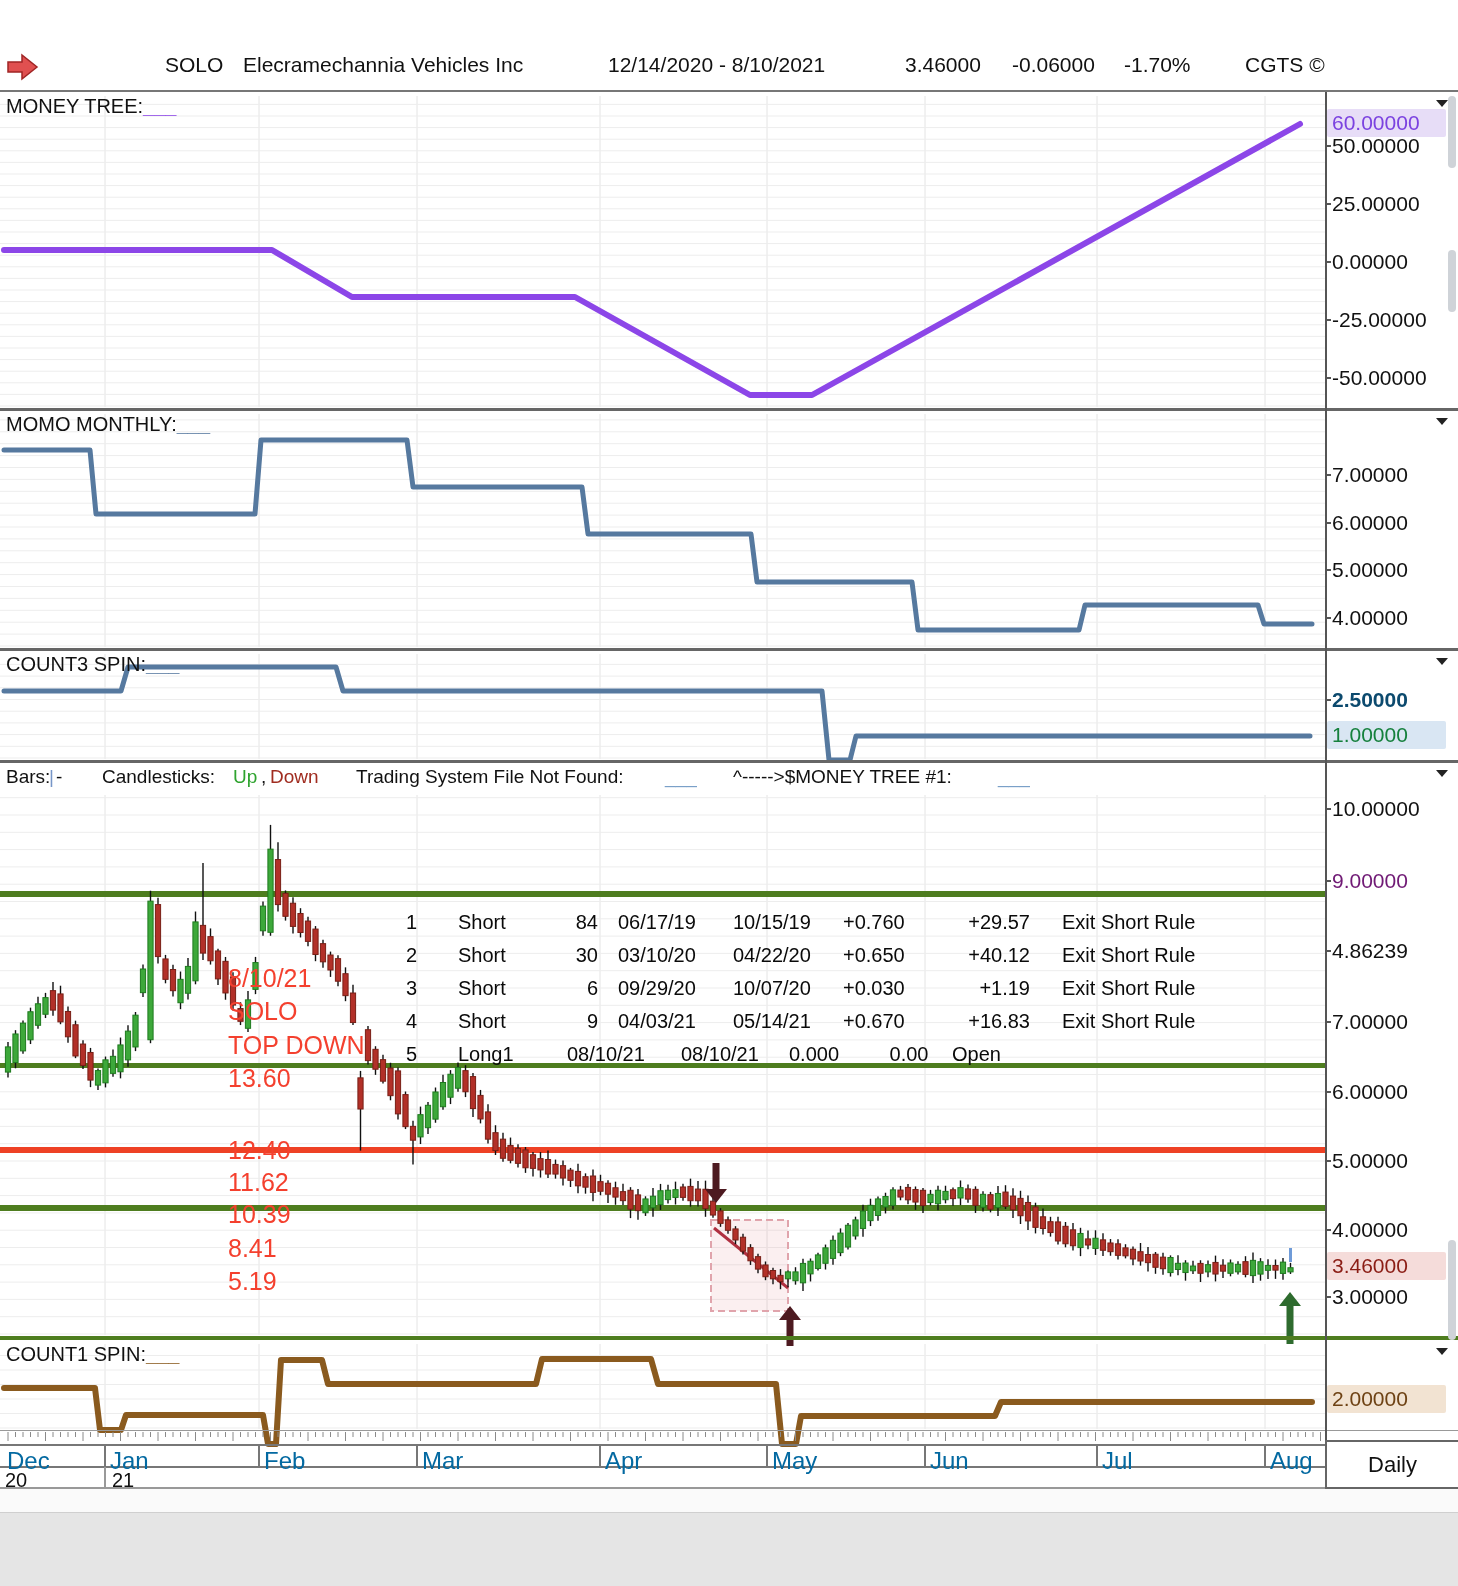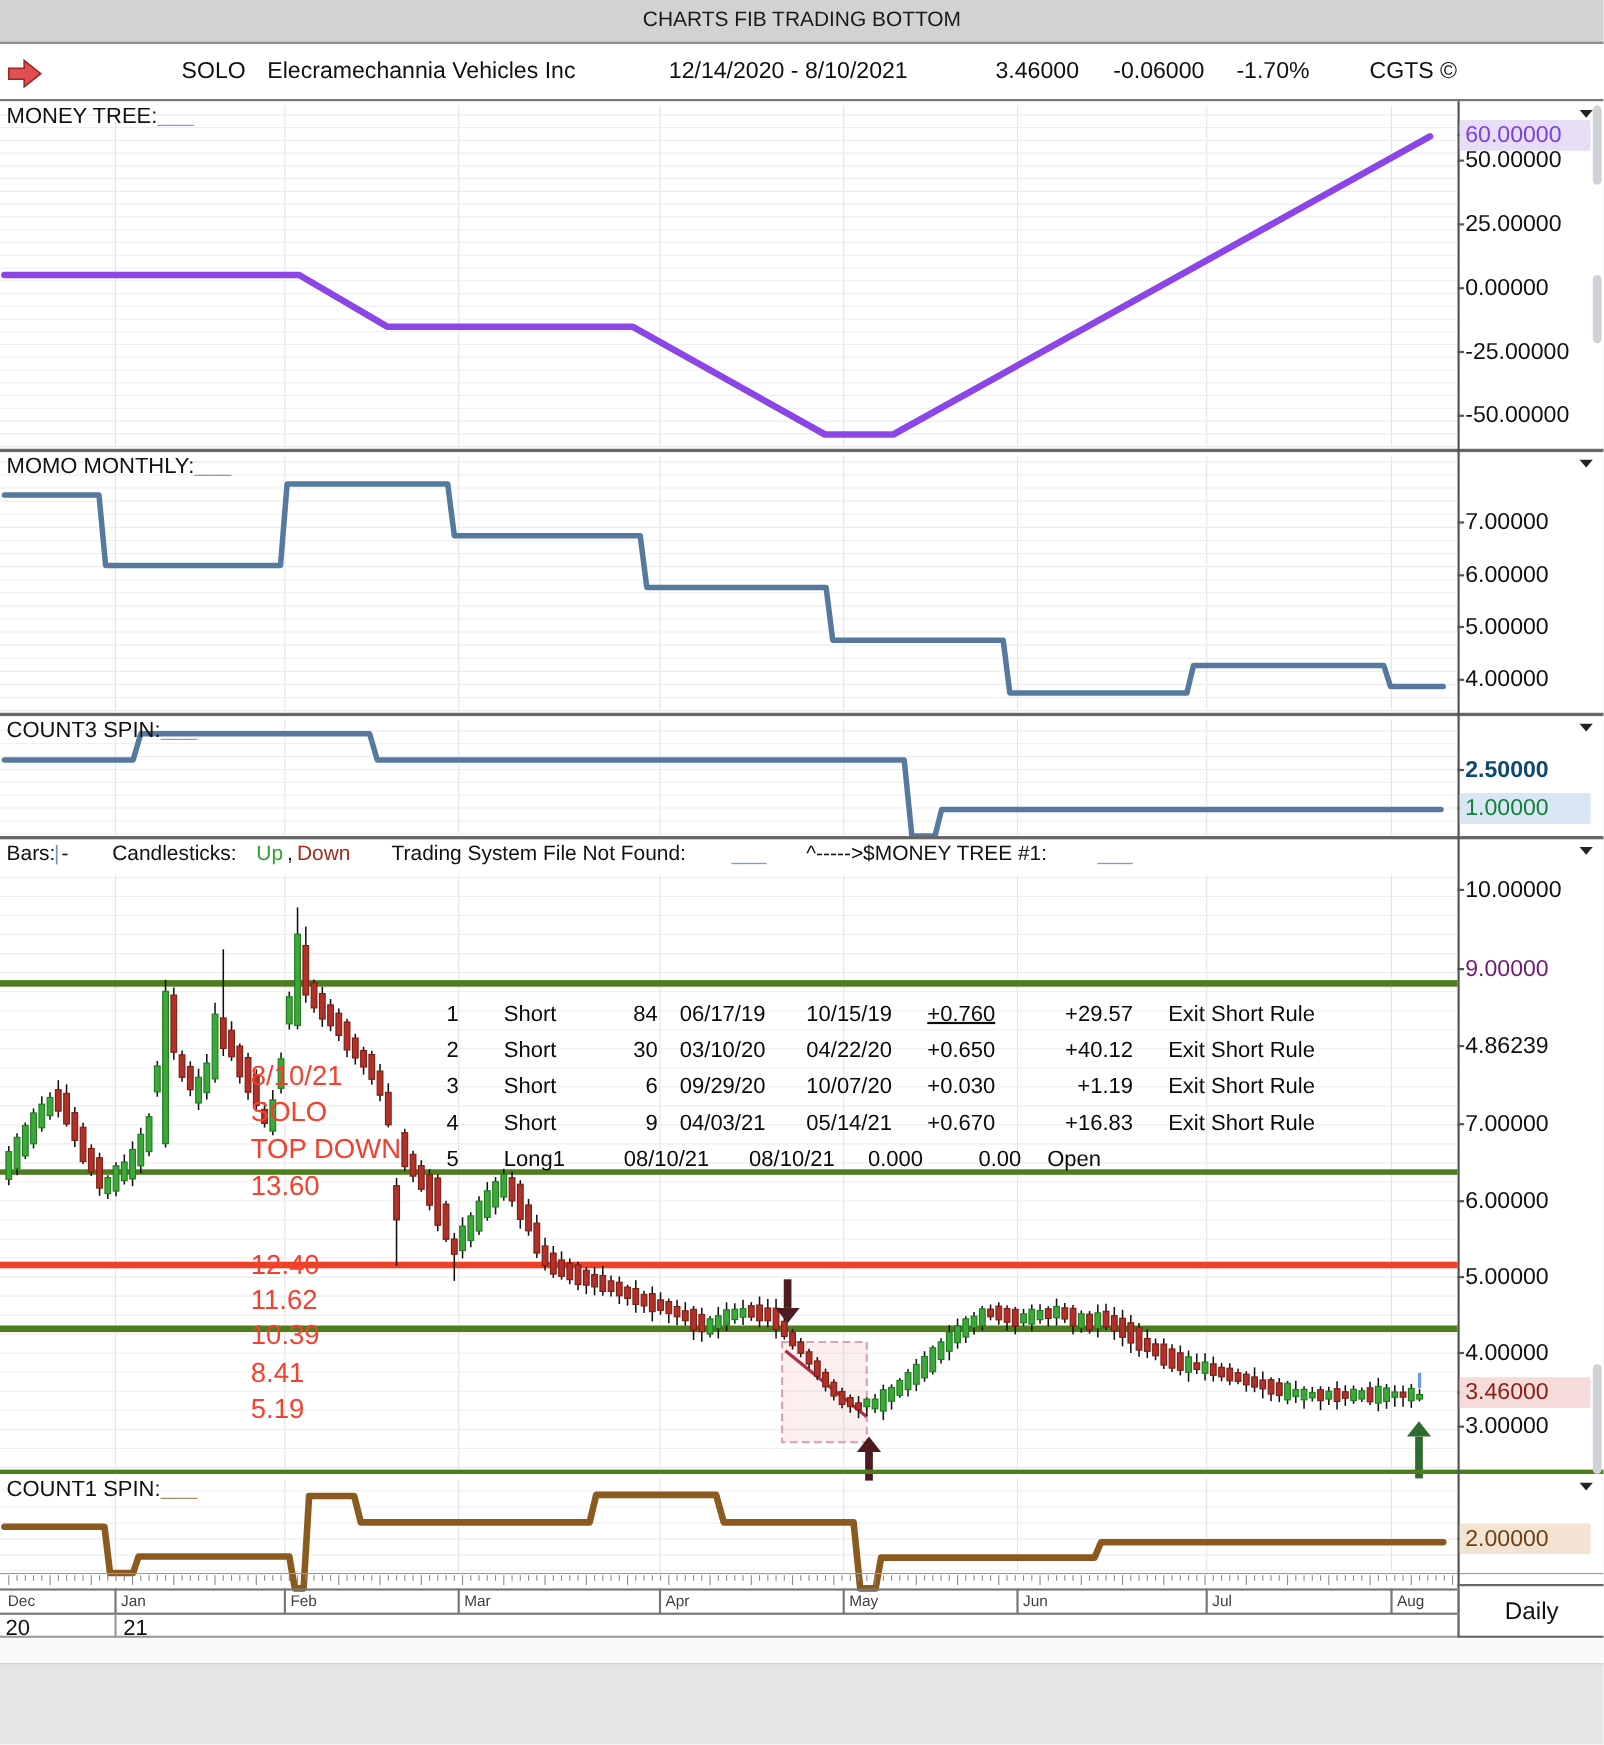--- a/index.html
+++ b/index.html
@@ -11,35 +11,32 @@
   #header{left:0;top:40px;width:1458px;height:50px;background:#fff;}
   #header span{position:absolute;top:13px;font-size:21px;white-space:pre;}
   #cv{left:0;top:0;}
   .panel-label{position:absolute;font-size:20px;color:#111;white-space:pre;}
   .axis-label{position:absolute;left:1332px;font-size:21px;color:#111;white-space:pre;}
   .axis-hl{position:absolute;left:1327px;width:119px;height:28px;border-radius:2px;}
   .dd{position:absolute;left:1436px;width:0;height:0;border-left:6px solid transparent;
       border-right:6px solid transparent;border-top:7px solid #222;}
   .legend-item{position:absolute;top:766px;font-size:19px;white-space:pre;}
   .anno{position:absolute;font-size:25px;white-space:pre;}
-  .month-label{position:absolute;top:1447px;font-size:14px;color:#404040;}
+  .month-label{position:absolute;top:1447px;font-size:24px;color:#0369a1;}
   .year-label{position:absolute;top:1469px;font-size:20px;color:#111;}
   .tcell{position:absolute;font-size:20px;color:#0a0a0a;white-space:pre;}
   #daily-box{left:1325px;top:1440px;width:133px;height:49px;background:#fff;border:2px solid #666;
              border-right:none;box-sizing:border-box;text-align:center;font-size:22px;line-height:45px;}
   #scrollstrip{left:0;top:1489px;width:1458px;height:23px;background:#fafafa;border-bottom:1px solid #d7d7d7;}
   #toolbar{left:0;top:1512px;width:1458px;height:74px;background:#e5e5e5;border-top:1px solid #cfcfcf;}
 </style>
 </head>
 <body>
 
 <div id="app">
-  <div id="titlebar" class="abs">
-    <span>CHARTS FIB TRADING BOTTOM</span>
-  </div>
 
   <div id="header" class="abs">
     <span style="left:165px">SOLO</span>
     <span style="left:243px">Elecramechannia Vehicles Inc</span>
     <span style="left:608px">12/14/2020 - 8/10/2021</span>
     <span style="left:905px">3.46000</span>
     <span style="left:1012px">-0.06000</span>
     <span style="left:1124px">-1.70%</span>
     <span style="left:1245px">CGTS ©</span>
   </div>
@@ -877,21 +874,21 @@
       <div class="anno" style="left: 228px; top: 1136px; color: rgb(244, 64, 46); position: absolute;">12.40</div>
       <div class="anno" style="left: 228px; top: 1168px; color: rgb(244, 64, 46); position: absolute;">11.62</div>
       <div class="anno" style="left: 228px; top: 1200px; color: rgb(244, 64, 46); position: absolute;">10.39</div>
       <div class="anno" style="left: 228px; top: 1234px; color: rgb(244, 64, 46); position: absolute;">8.41</div>
       <div class="anno" style="left: 228px; top: 1267px; color: rgb(244, 64, 46); position: absolute;">5.19</div>
       <div class="tcell" style="left: 406px; top: 911px; width: 30px; text-align: left; position: absolute;">1</div>
       <div class="tcell" style="left: 458px; top: 911px; width: 95px; text-align: left; position: absolute;">Short</div>
       <div class="tcell" style="left: 558px; top: 911px; width: 40px; text-align: right; position: absolute;">84</div>
       <div class="tcell" style="left: 618px; top: 911px; width: 110px; text-align: left; position: absolute;">06/17/19</div>
       <div class="tcell" style="left: 733px; top: 911px; width: 110px; text-align: left; position: absolute;">10/15/19</div>
-      <div class="tcell" style="left: 843px; top: 911px; width: 85px; text-align: left; position: absolute; text-decoration: underline;">+0.760</div>
+      <div class="tcell" style="left: 843px; top: 911px; width: 85px; text-align: left; position: absolute;">+0.760</div>
       <div class="tcell" style="left: 944px; top: 911px; width: 86px; text-align: right; position: absolute;">+29.57</div>
       <div class="tcell" style="left: 1062px; top: 911px; width: 175px; text-align: left; position: absolute;">Exit Short Rule</div>
       <div class="tcell" style="left: 406px; top: 944px; width: 30px; text-align: left; position: absolute;">2</div>
       <div class="tcell" style="left: 458px; top: 944px; width: 95px; text-align: left; position: absolute;">Short</div>
       <div class="tcell" style="left: 558px; top: 944px; width: 40px; text-align: right; position: absolute;">30</div>
       <div class="tcell" style="left: 618px; top: 944px; width: 110px; text-align: left; position: absolute;">03/10/20</div>
       <div class="tcell" style="left: 733px; top: 944px; width: 110px; text-align: left; position: absolute;">04/22/20</div>
       <div class="tcell" style="left: 843px; top: 944px; width: 85px; text-align: left; position: absolute;">+0.650</div>
       <div class="tcell" style="left: 944px; top: 944px; width: 86px; text-align: right; position: absolute;">+40.12</div>
       <div class="tcell" style="left: 1062px; top: 944px; width: 175px; text-align: left; position: absolute;">Exit Short Rule</div>

